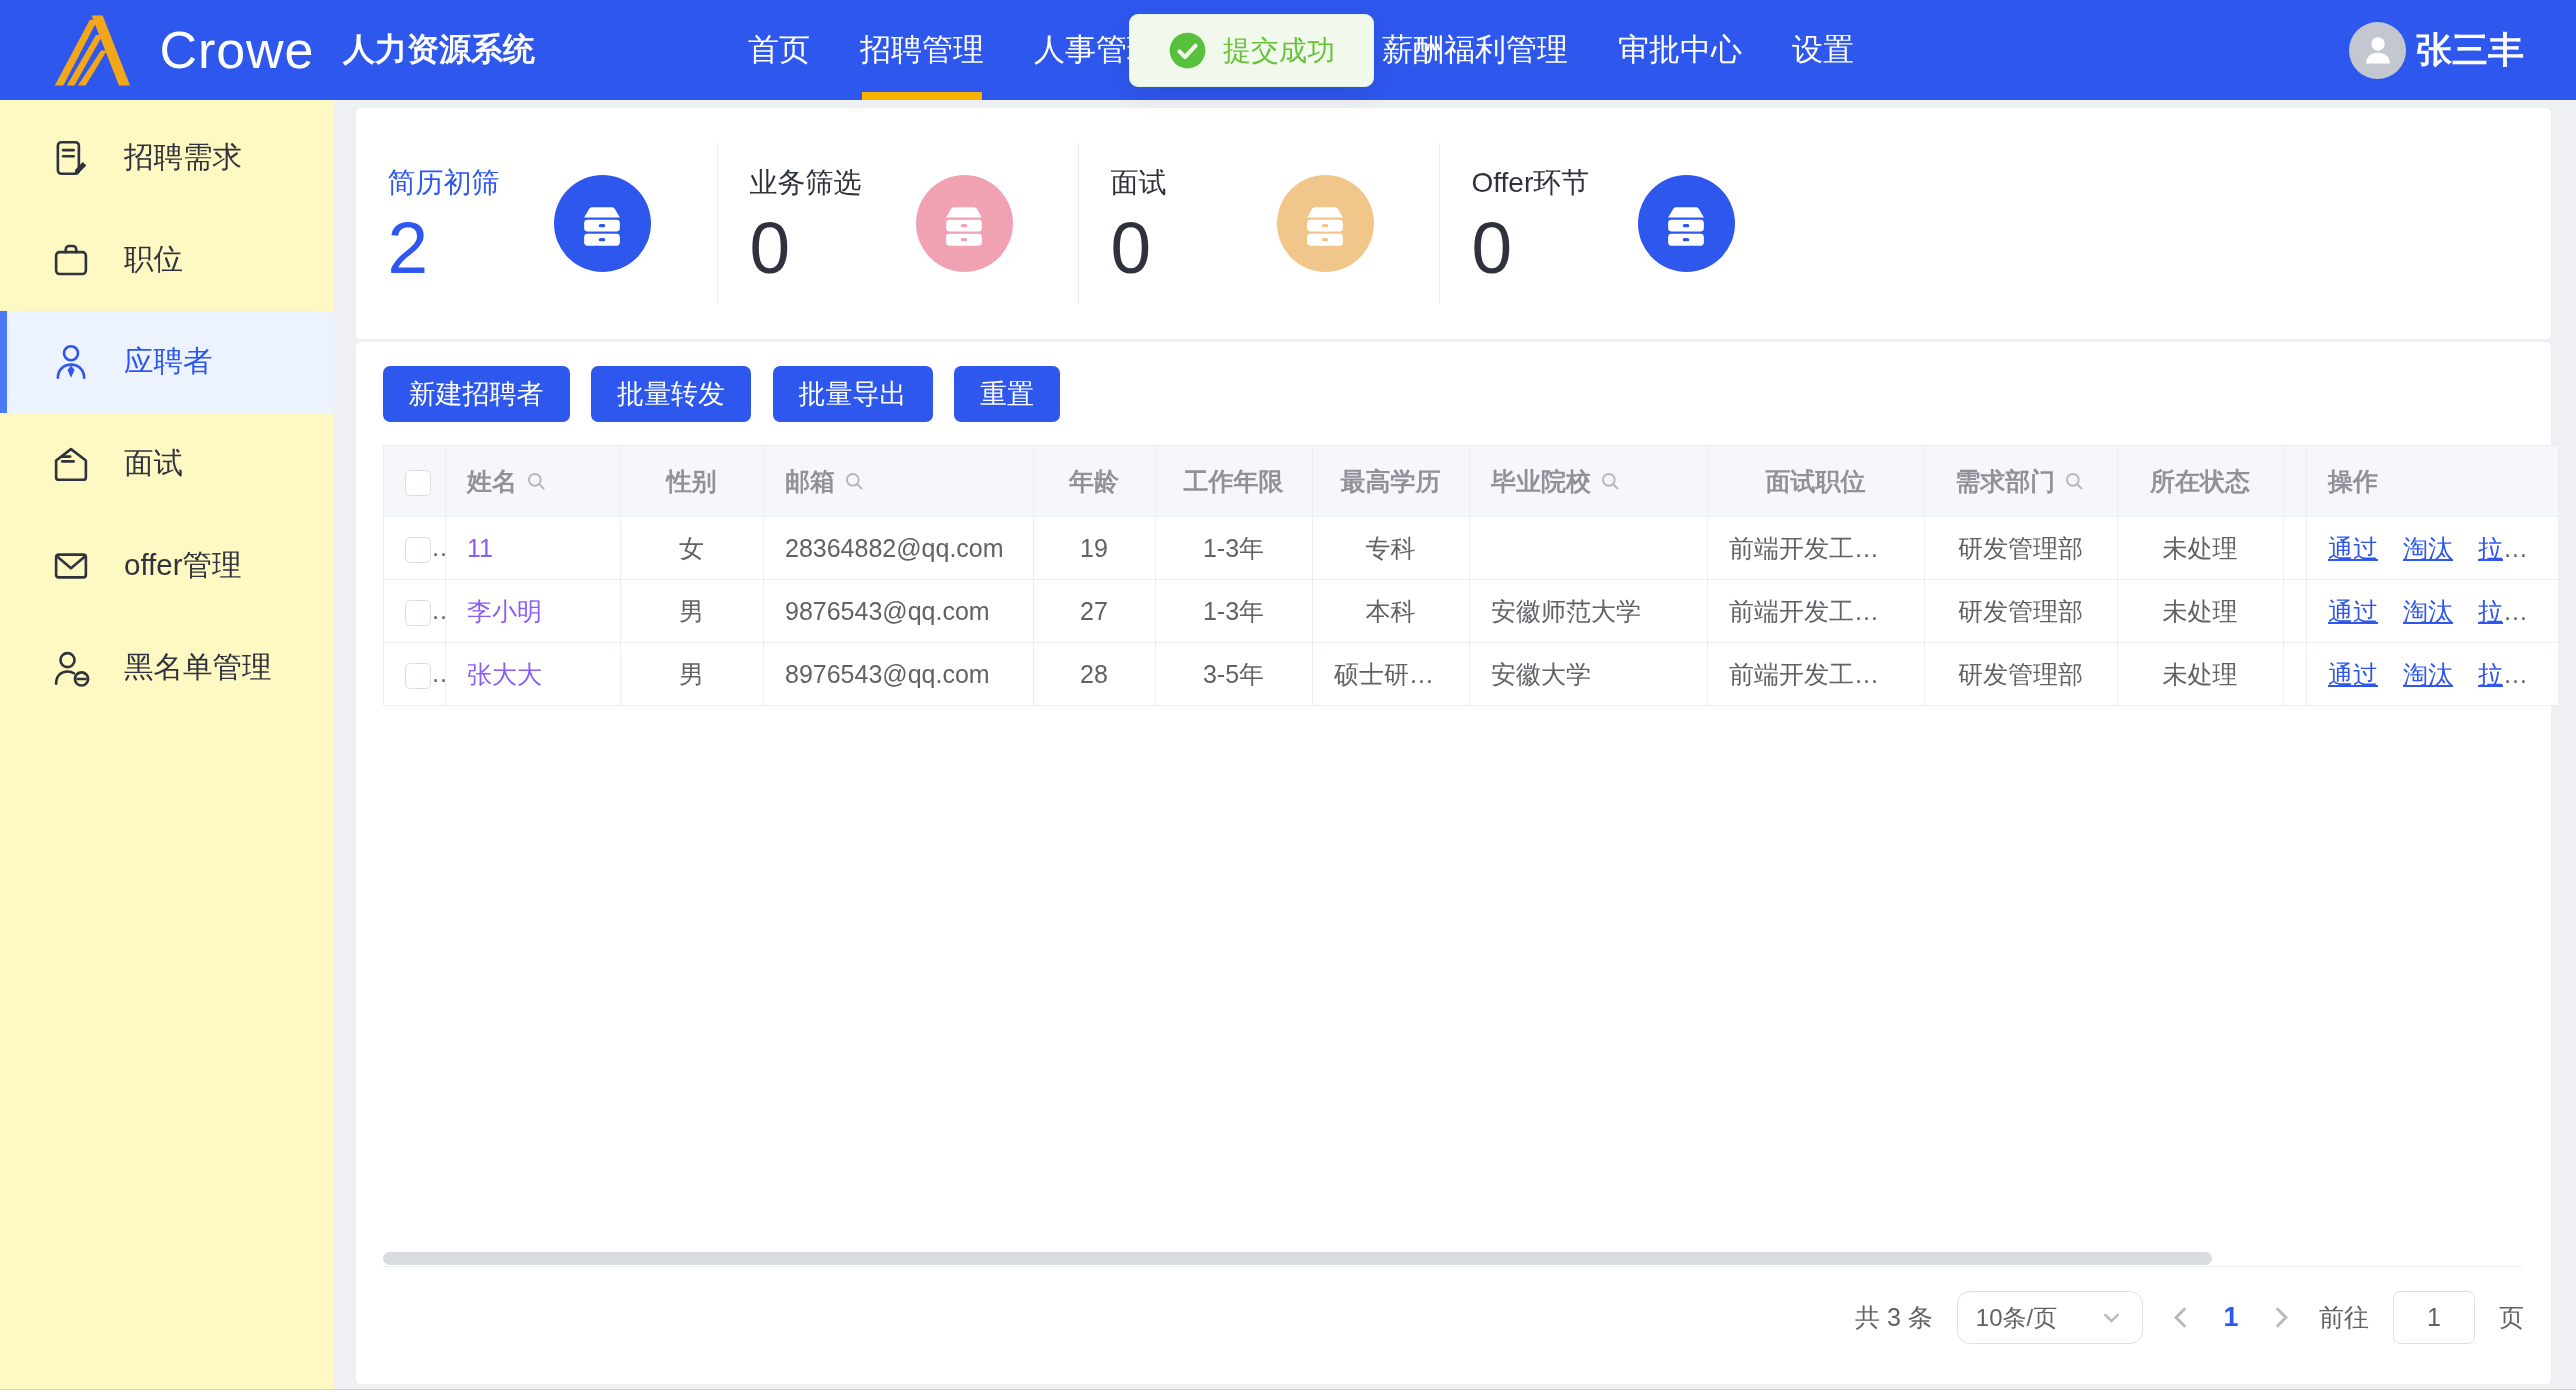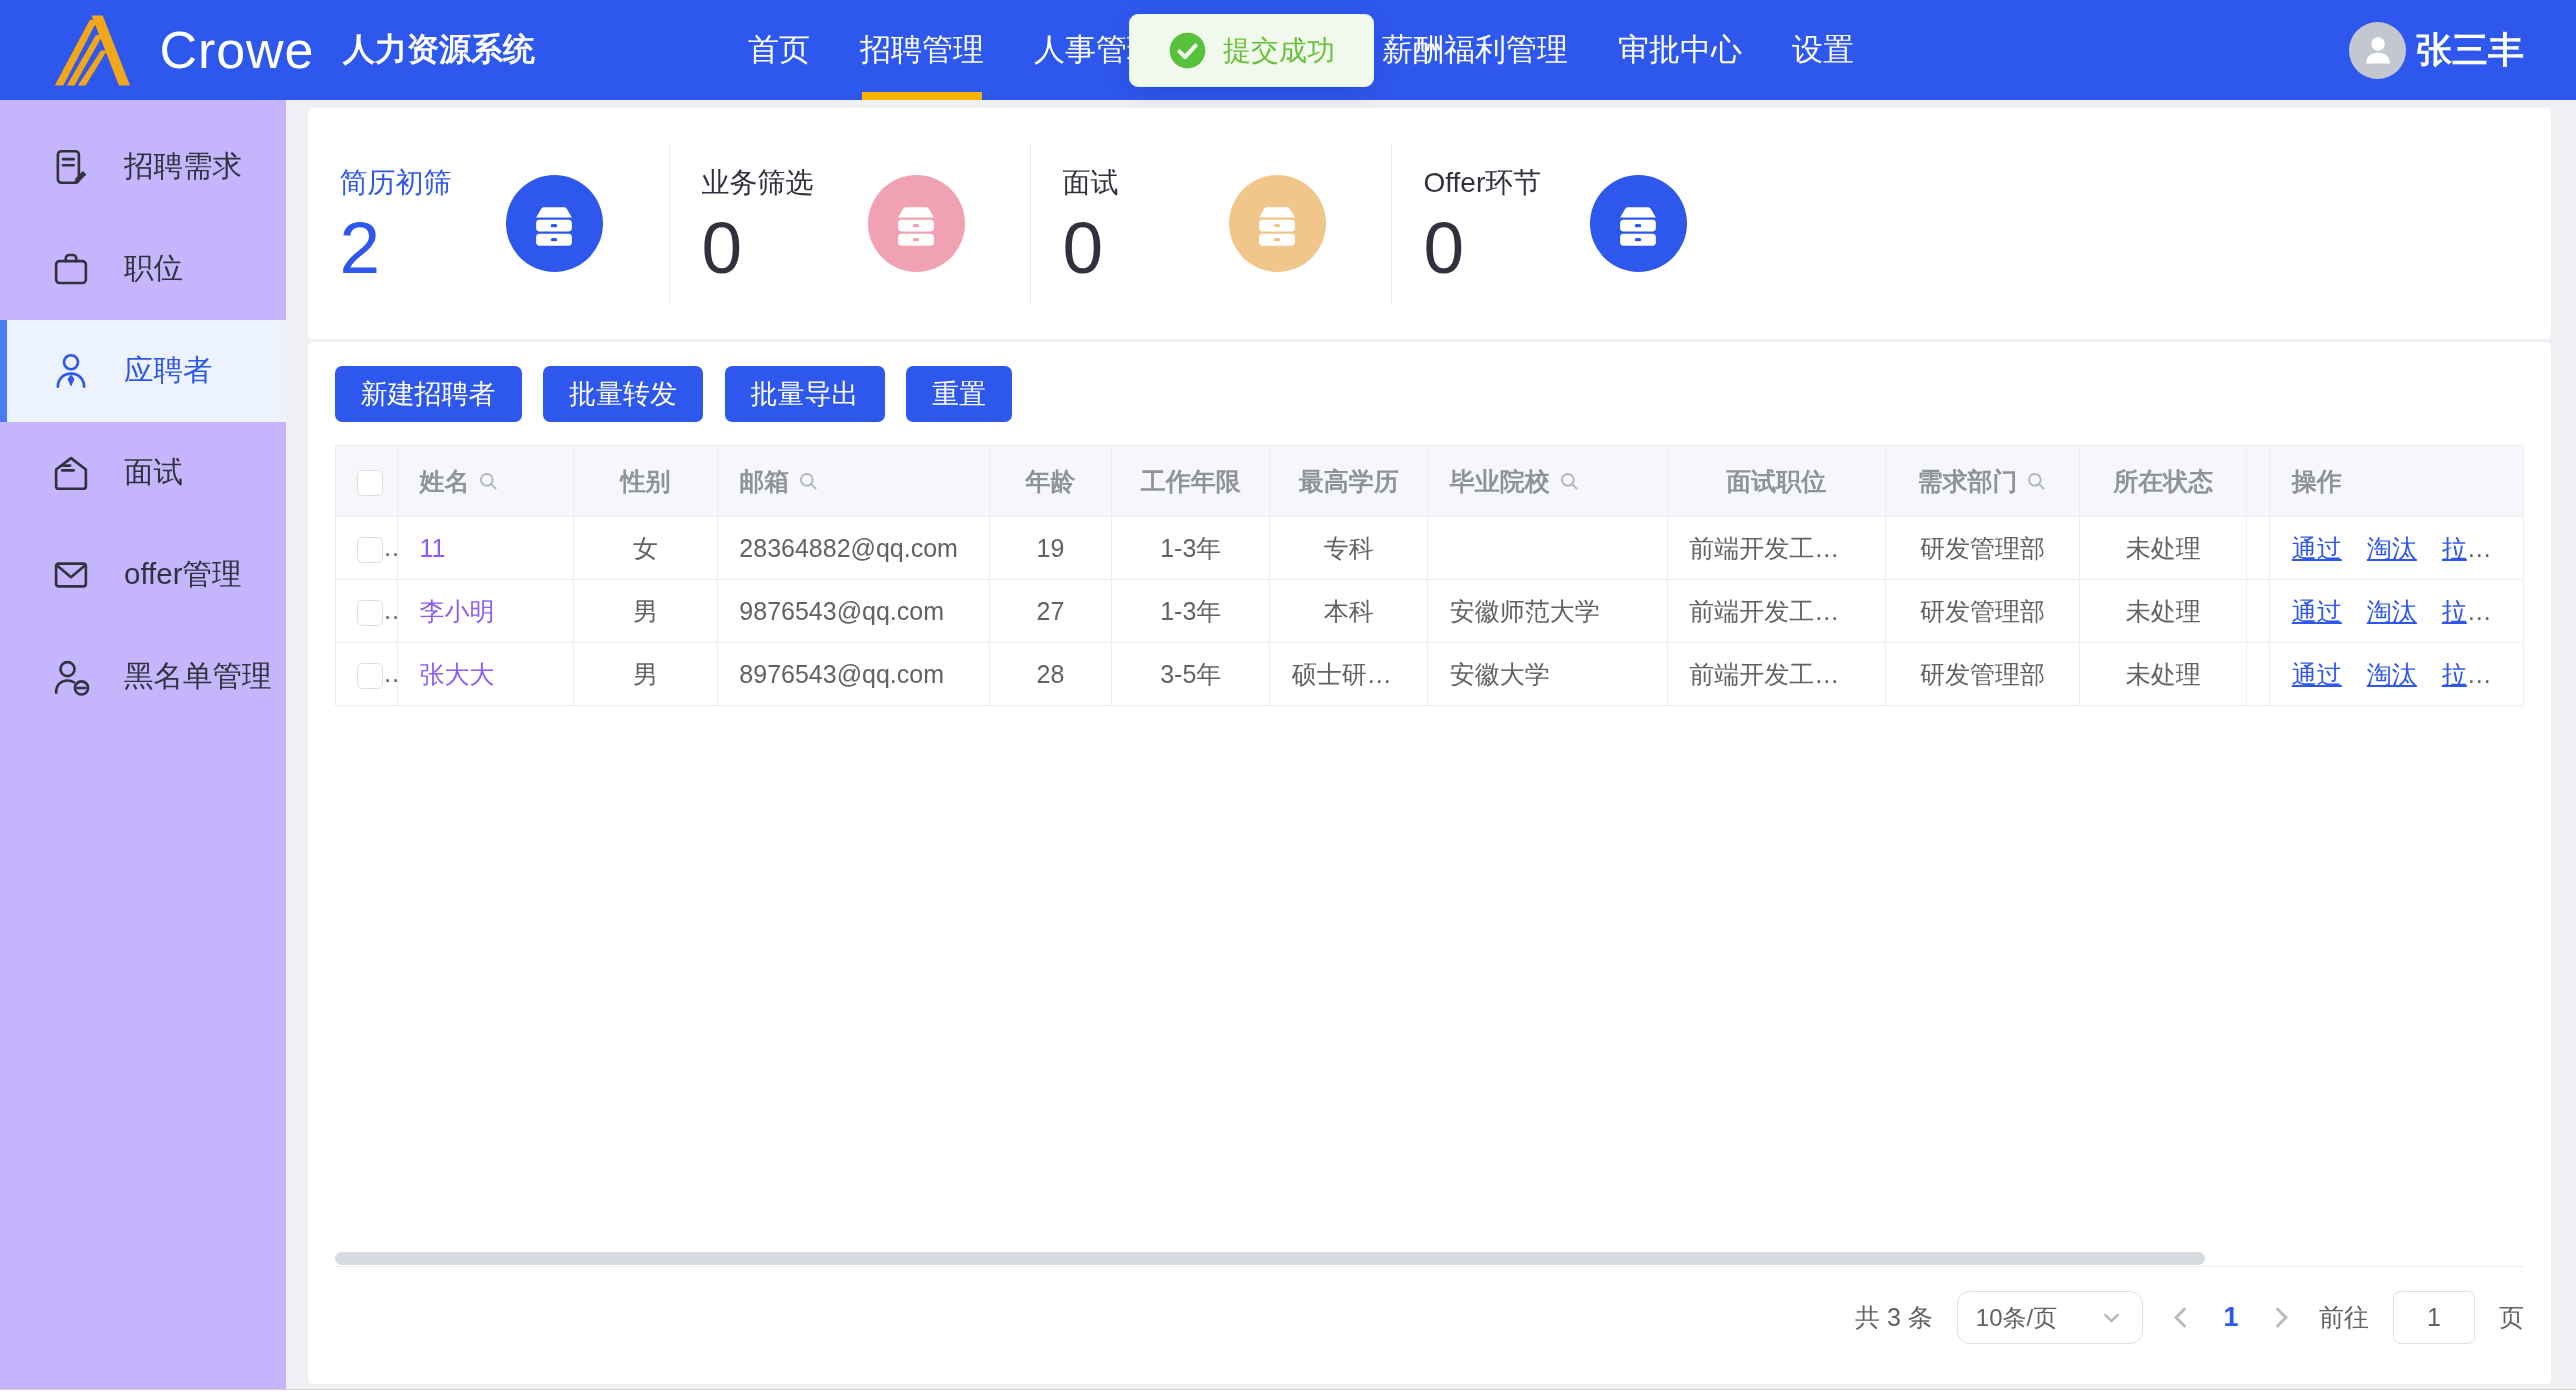--- a/index.html
+++ b/index.html
@@ -25,21 +25,21 @@
   
   .toast {
     position:absolute; left:1129px; top:14.3px; height:73px; z-index:99;
     display:flex; align-items:center; gap:16px; padding:0 38px;
     background:#f0f9eb; border:0.9px solid #e1f3d8; border-radius:9px;
     color:#67c23a; font-size:28px; box-shadow:0 7.2px 23px rgba(0,0,0,.10);
   }
   .toast svg { width:39px; height:39px; }
   
   .shell { display:flex; height:1289px; }
-  .sidebar { width:286px; background:#c4b5fd; padding-top:16px; }
+  .sidebar { width:334px; background:#fef9c3; padding-top:7px; }
   .side-item { height:102px; display:flex; align-items:center; gap:32px; padding-left:43px; border-left:7.2px solid transparent; font-size:29.5px; color:#30333d; cursor:pointer; }
   .side-item svg { width:42px; height:42px; flex:none; }
   .side-item.active { background:#edf3fe; border-left-color:#4a7bf5; color:#2e57ee; }
   .main { flex:1; padding:8px 25px 5.4px 21.5px; display:flex; flex-direction:column; min-width:0; }
   .panel { background:#fff; border-radius:5.4px; }
   
   .stats { height:231px; display:flex; align-items:center; margin-bottom:3px; }
   .stat-card { width:361px; height:161px; display:flex; align-items:center; padding-left:32px; }
   .stat-card + .stat-card { border-left:0.9px solid #e9edf2; }
   .stat-info { width:166px; display:flex; flex-direction:column; gap:9px; }

